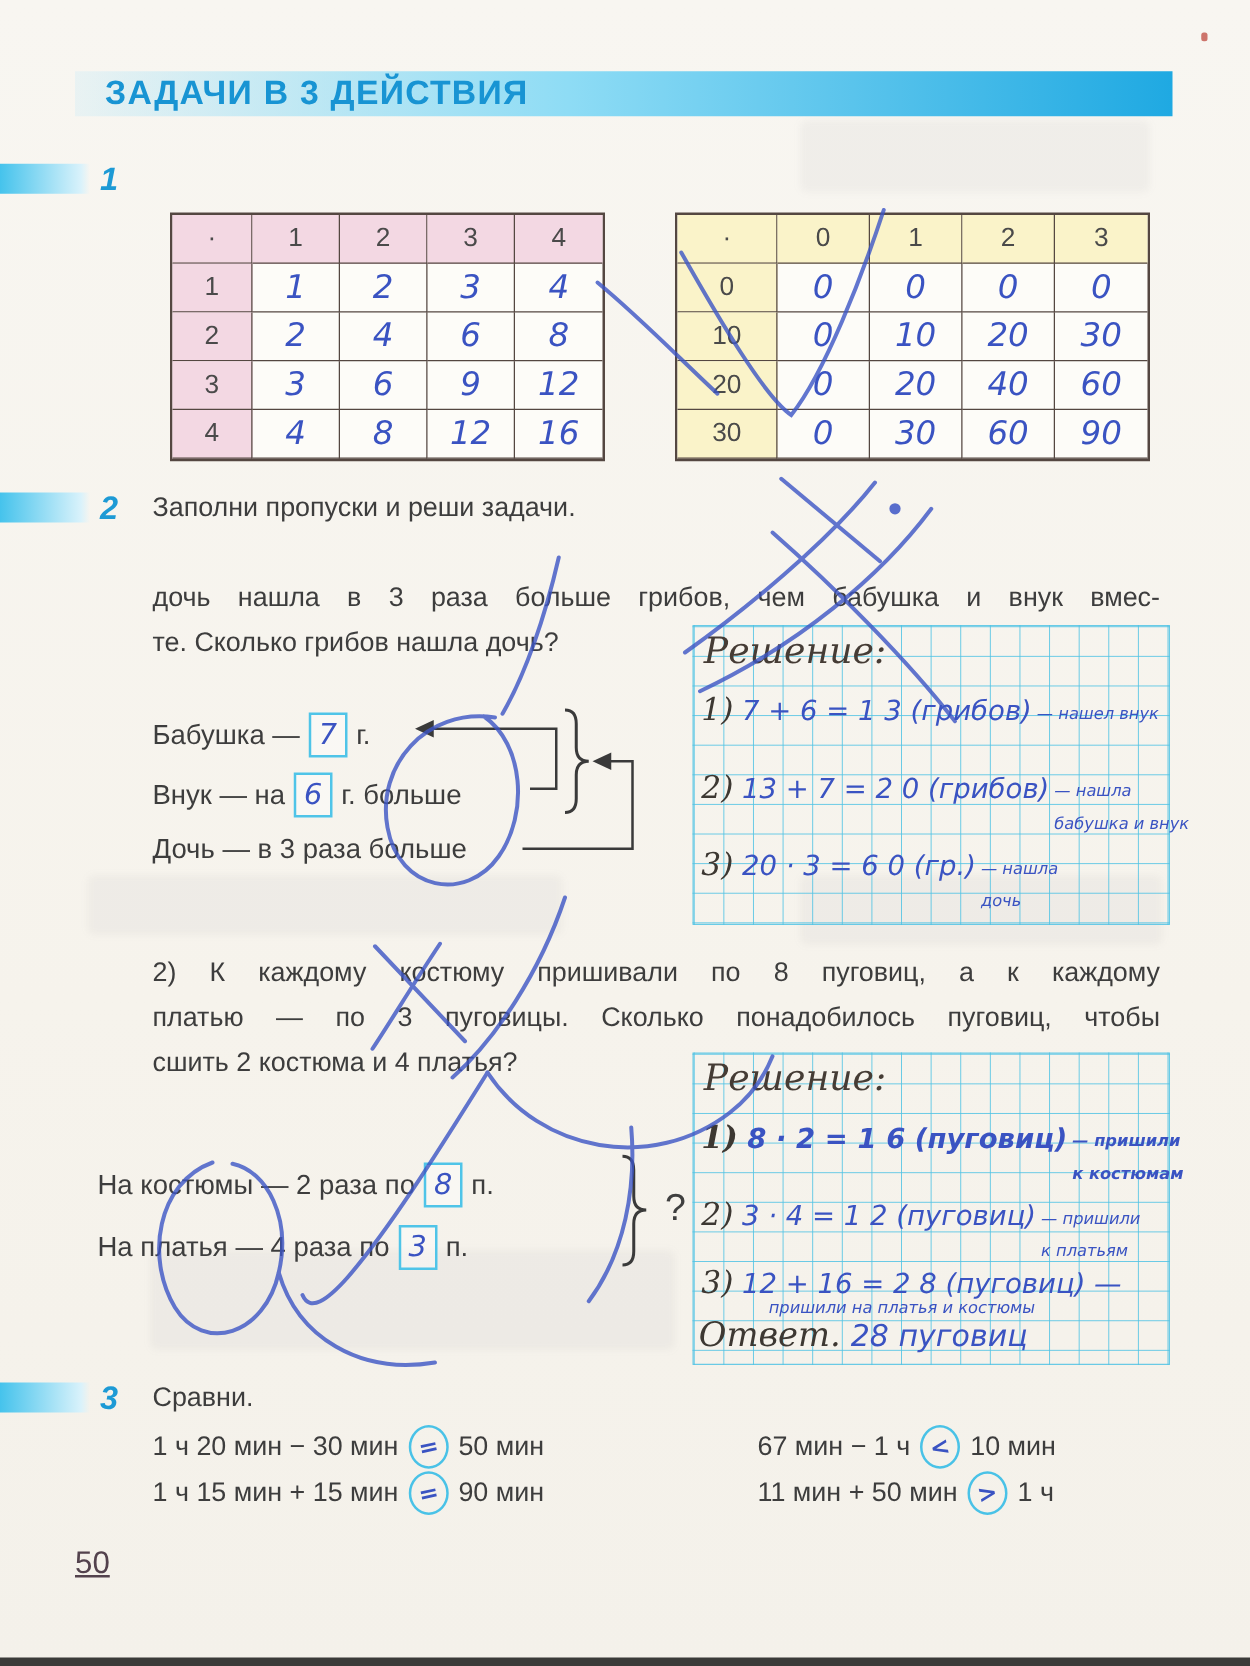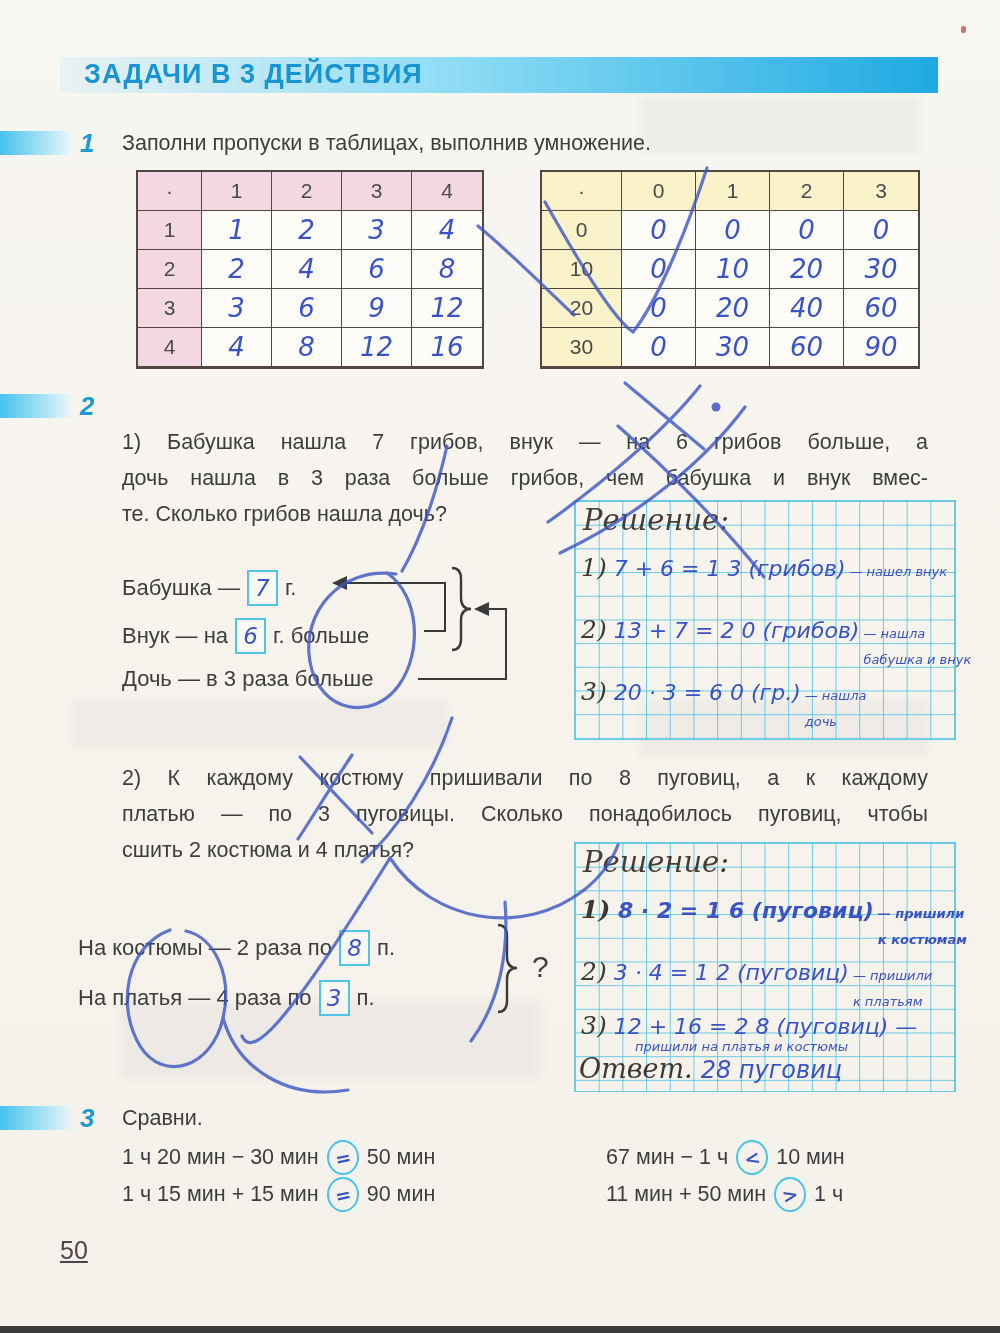--- a/index.html
+++ b/index.html
@@ -35,21 +35,21 @@
      text-align:justify;text-align-last:justify;}
   .pline.last{text-align-last:left;}
   
   .scheme-row{position:absolute;left:122px;display:flex;align-items:center;font-size:22px;color:#3d3d3d;white-space:nowrap;}
   .scheme2 .scheme-row{left:78px;}
   .abox{display:inline-flex;align-items:center;justify-content:center;width:27px;height:32px;
      border:2px solid #4fc4e8;margin:0 7px;background:rgba(255,255,255,.4);}
   .abox .hw{font-size:23px;}
   .qmark{position:absolute;font-size:30px;color:#3f3f3f;}
   
-  .sol-grid{position:absolute;left:574px;width:380px;
+  .sol-grid{position:absolute;left:554px;width:380px;
      background-image:linear-gradient(to right,rgba(80,195,228,.85) 1px,transparent 1px),
                       linear-gradient(to bottom,rgba(80,195,228,.85) 1px,transparent 1px);
      background-size:23.7px 23.7px;border:1px solid rgba(80,195,228,.85);}
   .sol-header{position:absolute;left:8px;top:2px;font-family:"DejaVu Serif",serif;
      font-style:italic;font-size:29px;color:#453c35;}
   .step{position:absolute;left:6px;white-space:nowrap;}
   .snum{font-family:"DejaVu Serif",serif;font-style:italic;font-size:25px;color:#3d3832;}
   .expr{font-size:22px;}
   .notes{display:inline-block;vertical-align:top;margin-left:4px;line-height:14px;}
   .notes .hw{display:block;font-size:13px;margin-top:12px;}
@@ -76,21 +76,20 @@
   <div class="smudge" style="left:70px;top:700px;width:380px;height:48px;"></div>
   <div class="smudge" style="left:120px;top:1000px;width:420px;height:80px;"></div>
   <div class="red-dot" style="left:961px;top:26px;"></div>
   <div class="bottom-edge"></div>
 
   <div class="title-bar"></div>
   <div class="title-text">ЗАДАЧИ В 3 ДЕЙСТВИЯ</div>
 
   <div class="marker-bar" style="top:131px;"></div>
   <span class="marker-num" style="top:128px;">1</span>
-  <div class="instr" style="top:131px;">Заполни пропуски в таблицах, выполнив умножение.</div>
 
   <div id="table1" class="mtable" style="left:136px;top:170px;grid-template-columns:64px 70px 70px 70px 70px;grid-auto-rows:39px;">
       <div class="tcell head-pink">·</div>
       <div class="tcell head-pink">1</div>
       <div class="tcell head-pink">2</div>
       <div class="tcell head-pink">3</div>
       <div class="tcell head-pink">4</div>
       <div class="tcell head-pink">1</div>
       <div class="tcell">
         <span class="hw tval">1</span>
@@ -199,22 +198,22 @@
       <div class="tcell">
         <span class="hw tval">60</span>
       </div>
       <div class="tcell">
         <span class="hw tval">90</span>
       </div>
     </div>
 
   <div class="marker-bar" style="top:394px;"></div>
   <span class="marker-num" style="top:391px;">2</span>
-
-  <div class="pline" style="top:430px;">1) Бабушка нашла 7 грибов, внук — на 6 грибов больше, а</div>
+  <div class="instr" style="top:394px;">Заполни пропуски и реши задачи.</div>
+
   <div class="pline" style="top:466px;">дочь нашла в 3 раза больше грибов, чем бабушка и внук вмес-</div>
   <div class="pline last" style="top:502px;">те. Сколько грибов нашла дочь?</div>
 
   <div class="scheme-row" style="top:570px;">
     <span>Бабушка —</span>
     <span class="abox">
         <span class="hw">7</span>
       </span>
     <span>г.</span>
   </div>

